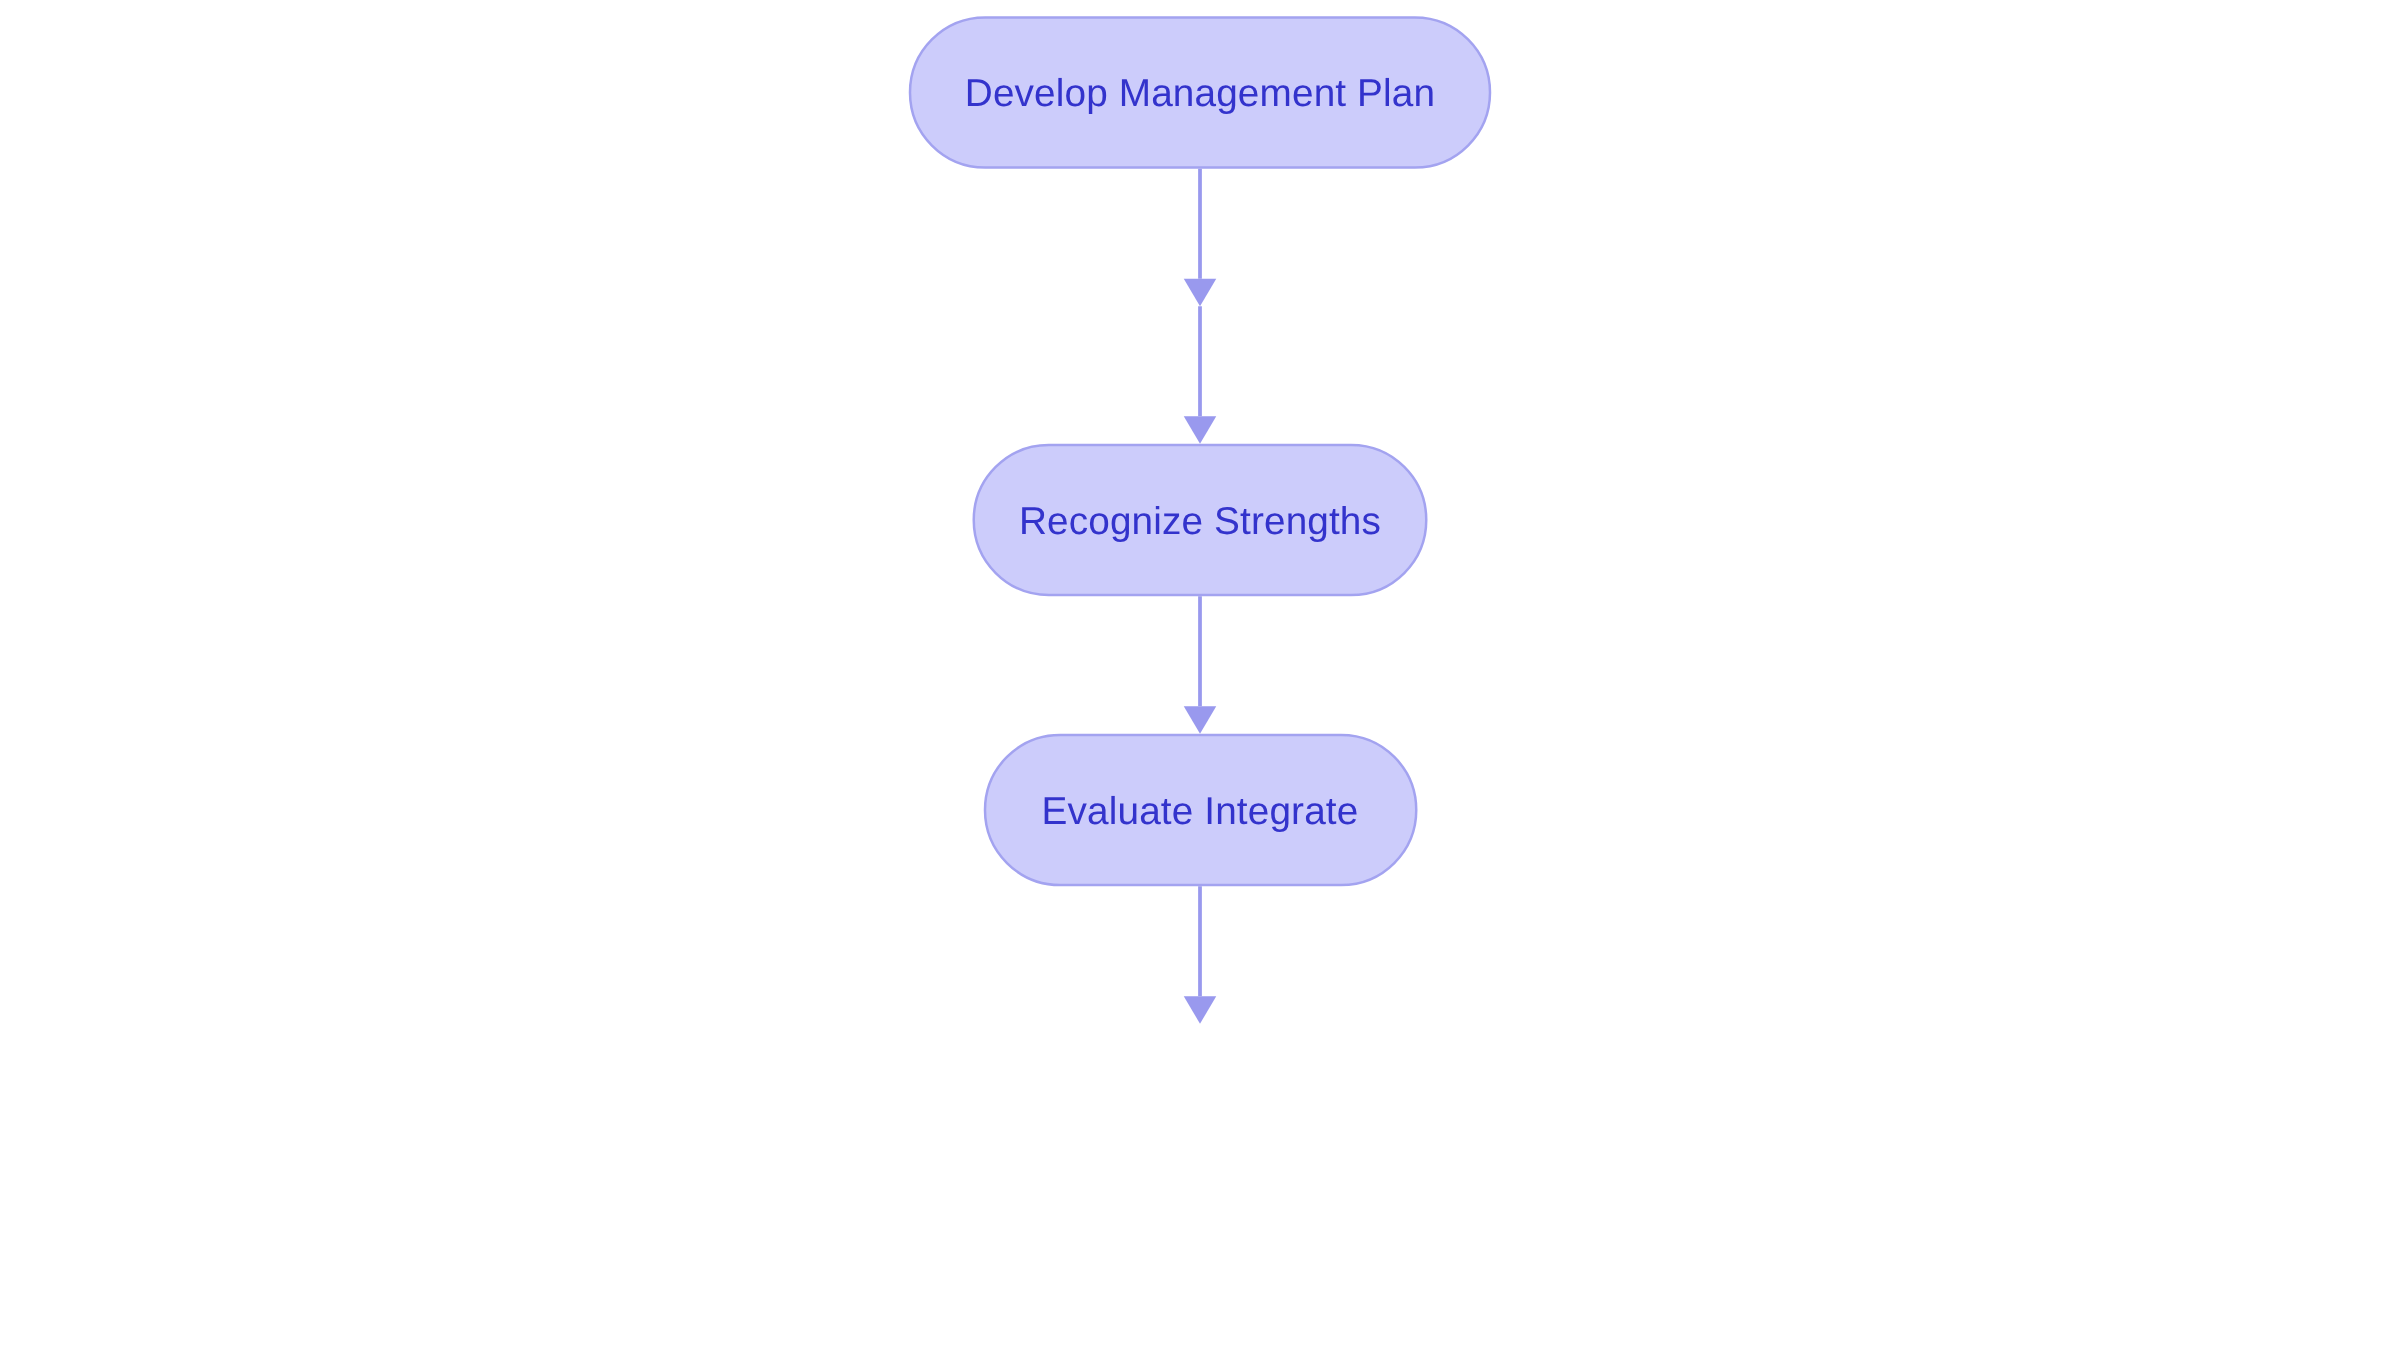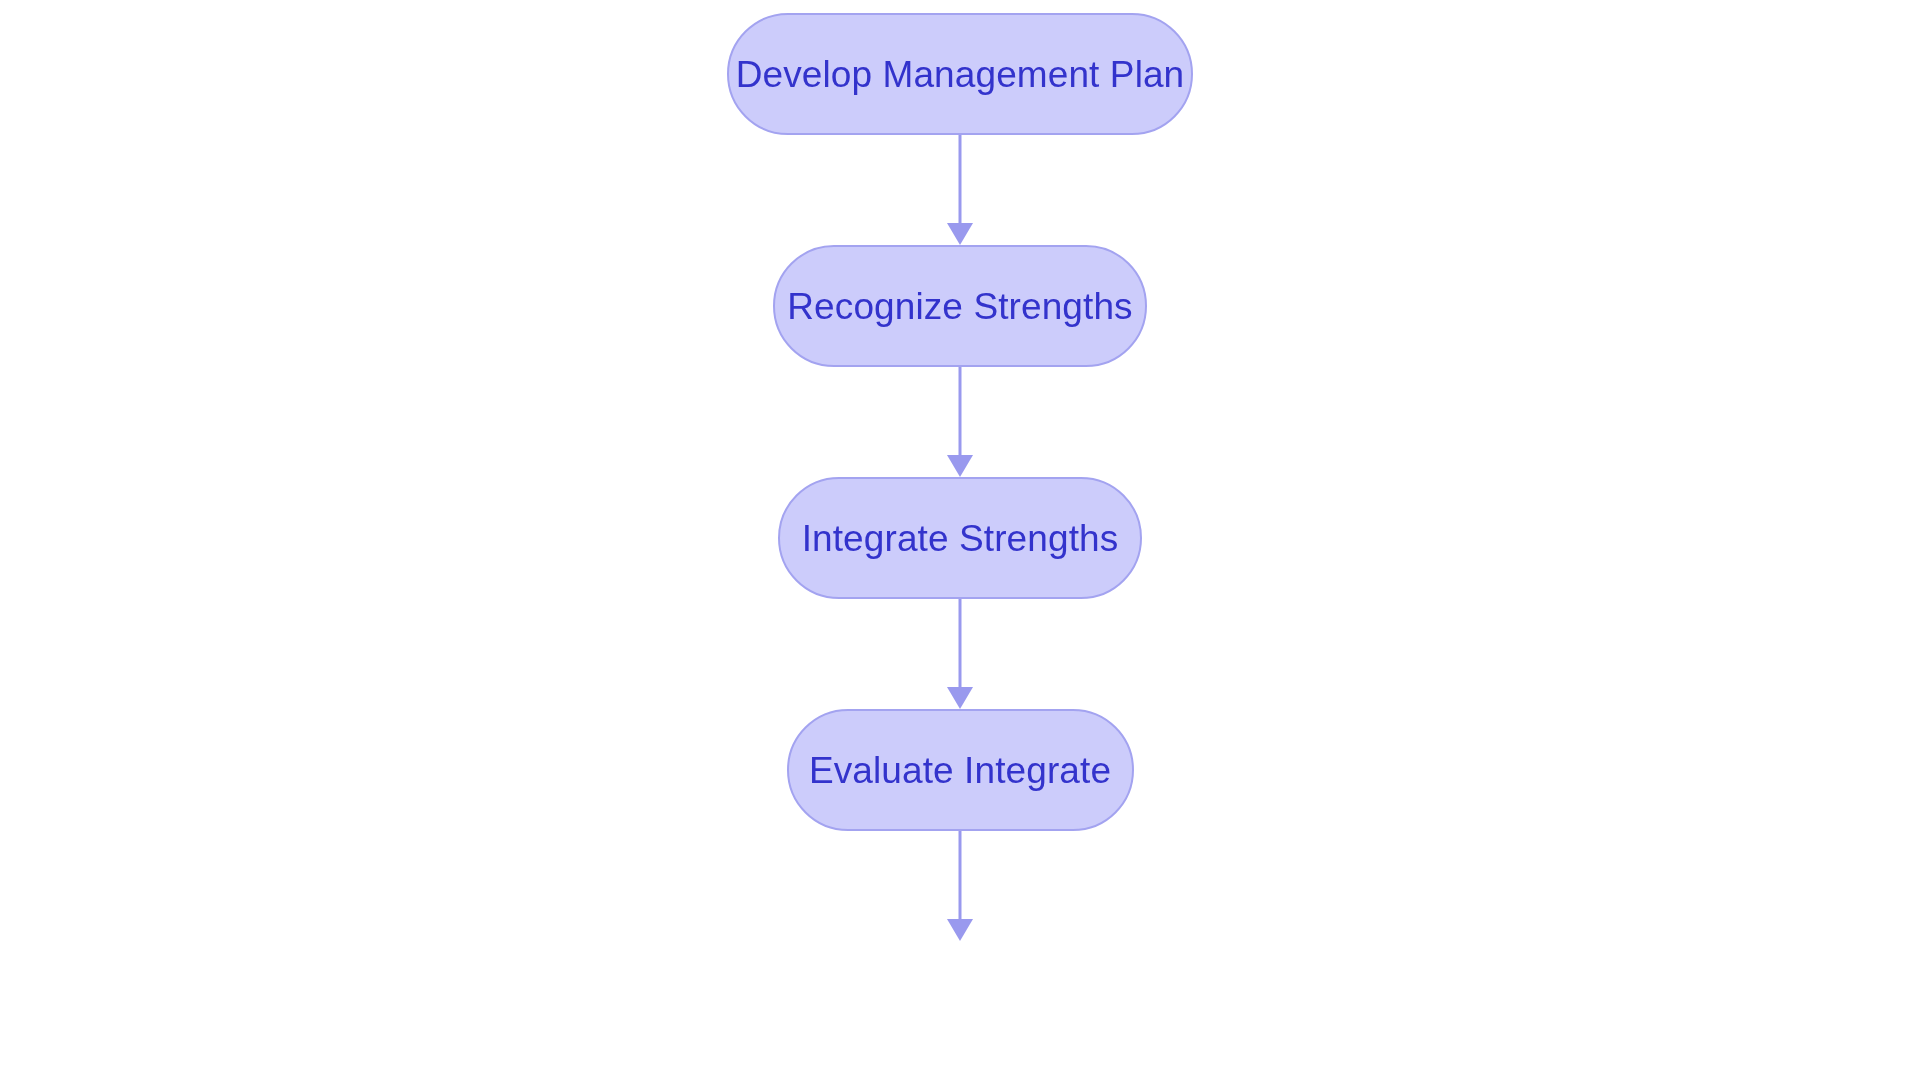--- a/index.html
+++ b/index.html
@@ -43,21 +43,21 @@
     border: 2px solid #a3a3f0;
     border-radius: 61px;
     display: flex;
     align-items: center;
     justify-content: center;
     flex: 0 0 auto;
   }
 
   .flow-node-label {
     color: #3333cc;
-    font-size: 37px;
+    font-size: 31px;
     font-family: "Liberation Sans", sans-serif;
     font-weight: 400;
     letter-spacing: 0.1px;
     white-space: nowrap;
     line-height: 1;
   }
 
   
   .node-w-0 { width: 466px; }
   .node-w-1 { width: 374px; }
@@ -89,33 +89,30 @@
       <span class="flow-node-label">Develop Management Plan</span>
     </div>
 
     <div class="flow-connector">
       <svg viewBox="0 0 30 110" xmlns="http://www.w3.org/2000/svg" aria-hidden="true">
         <line x1="15" y1="0" x2="15" y2="88" stroke="#9999ee" stroke-width="3"></line>
         <polygon points="2,88 28,88 15,110" fill="#9999ee"></polygon>
       </svg>
     </div>
 
-    <div class="flow-node node-w-1">
-      <span class="flow-node-label">Recognize Strengths</span>
-    </div>
 
     <div class="flow-connector">
       <svg viewBox="0 0 30 110" xmlns="http://www.w3.org/2000/svg" aria-hidden="true">
         <line x1="15" y1="0" x2="15" y2="88" stroke="#9999ee" stroke-width="3"></line>
         <polygon points="2,88 28,88 15,110" fill="#9999ee"></polygon>
       </svg>
     </div>
 
     <div class="flow-node node-w-2">
-      <span class="flow-node-label">Integrate Strengths</span>
+      <span class="flow-node-label">Recognize Strengths</span>
     </div>
 
     <div class="flow-connector">
       <svg viewBox="0 0 30 110" xmlns="http://www.w3.org/2000/svg" aria-hidden="true">
         <line x1="15" y1="0" x2="15" y2="88" stroke="#9999ee" stroke-width="3"></line>
         <polygon points="2,88 28,88 15,110" fill="#9999ee"></polygon>
       </svg>
     </div>
 
     <div class="flow-node node-w-3">

